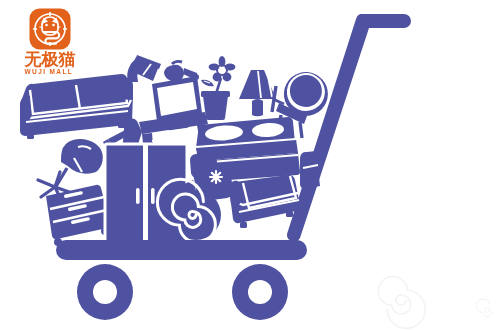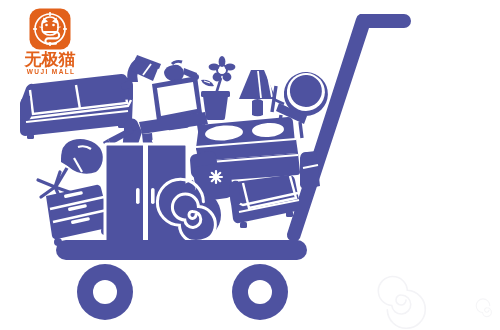--- a/index.html
+++ b/index.html
@@ -32,21 +32,21 @@
     flex-direction: column;
     align-items: center;
   }
   #logo-mark {
     width: 42px;
     height: 42px;
     position: relative;
   }
   #logo-wordmark {
     margin-top: 1px;
-    text-align: right;
+    text-align: left;
     line-height: 1;
   }
   #logo-cn {
     display: block;
     font-family: "DejaVu Sans", sans-serif;
     font-size: 17px;
     font-weight: bold;
     color: #E2611B;
     letter-spacing: 0px;
     line-height: 1.0;

